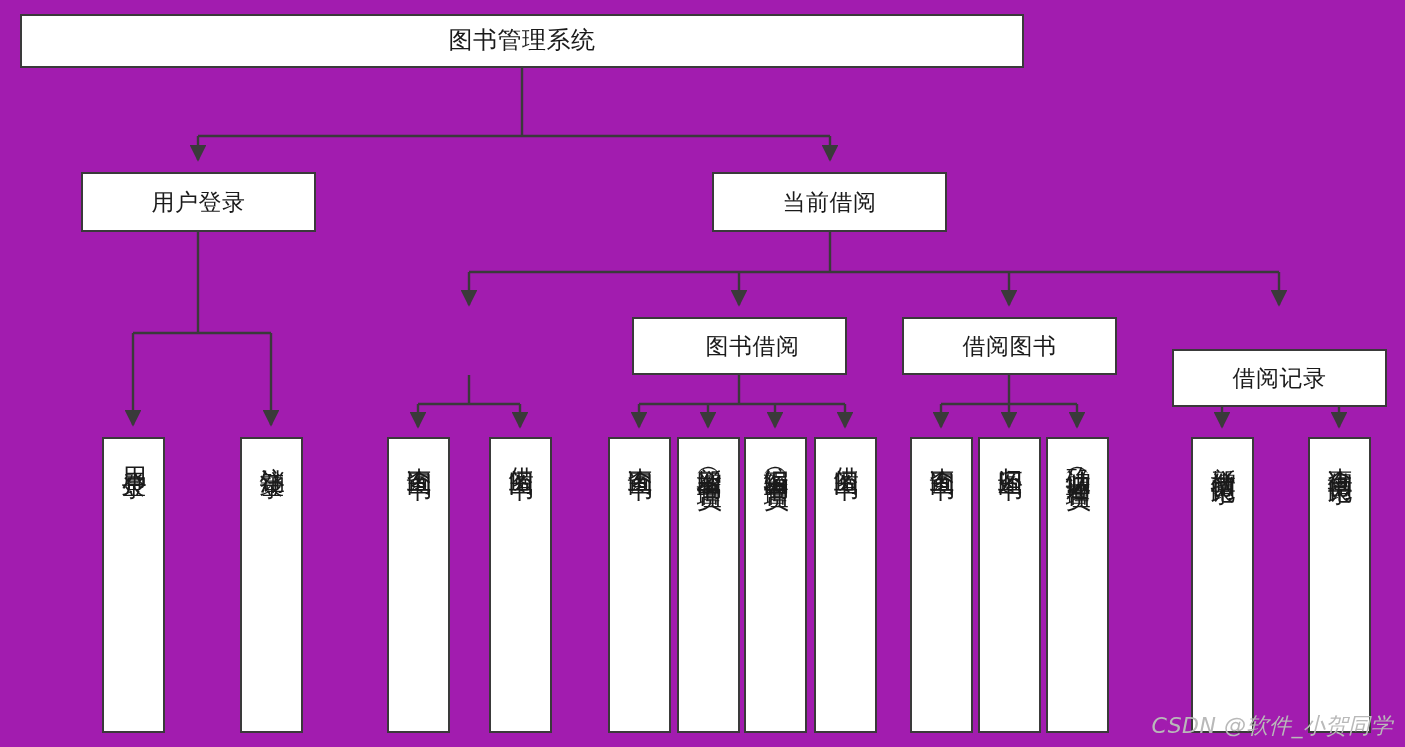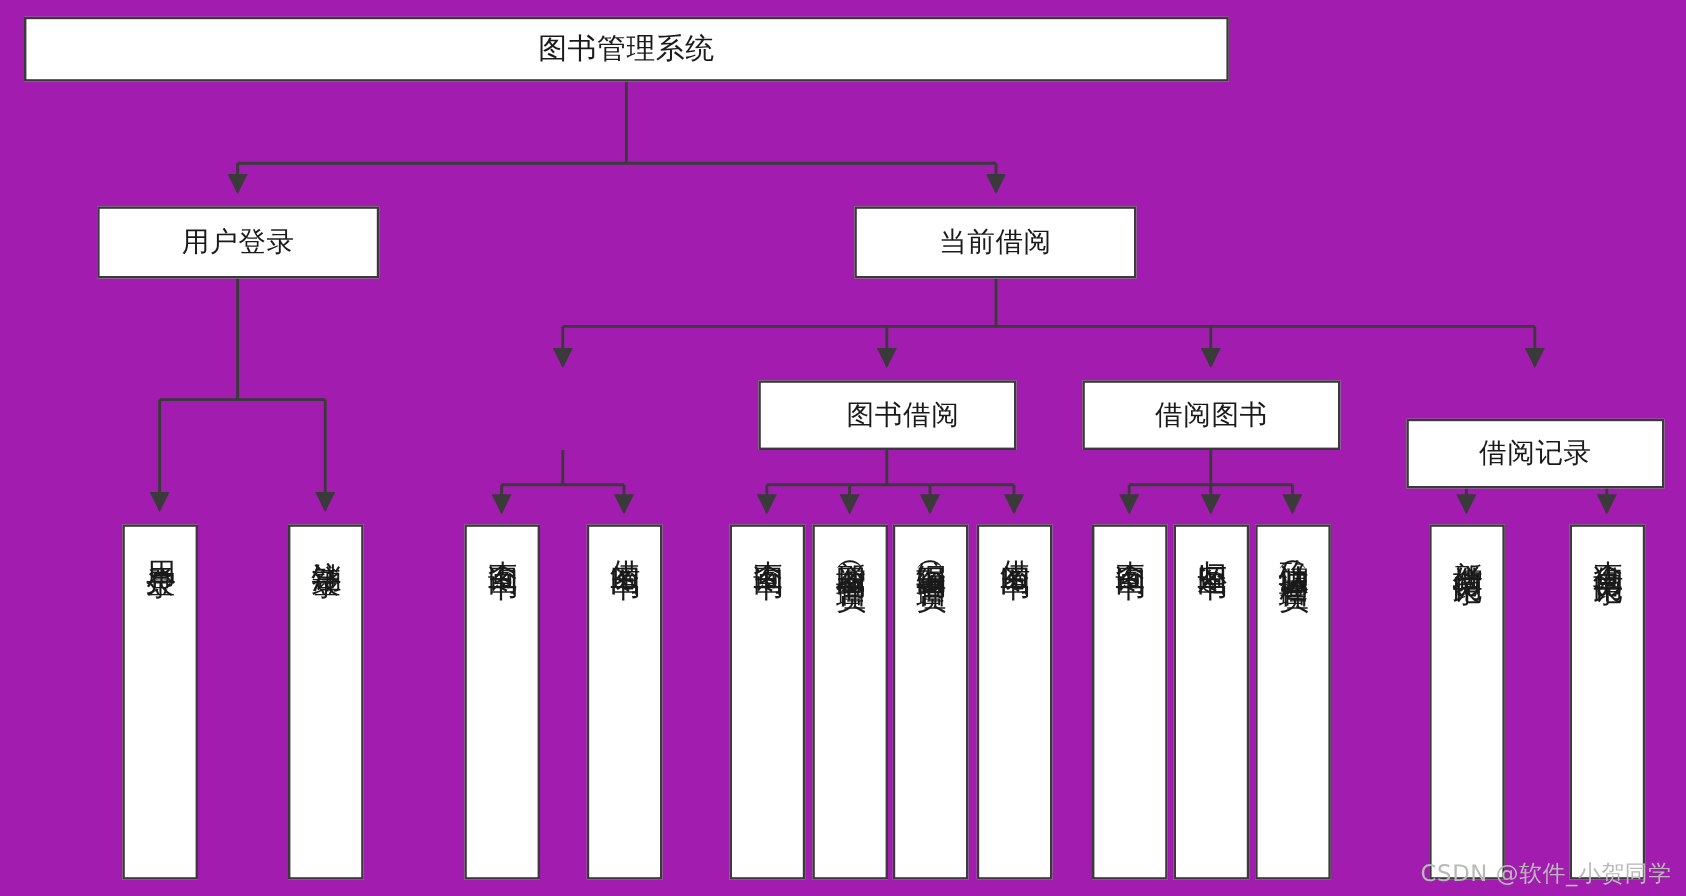--- a/index.html
+++ b/index.html
@@ -57,24 +57,25 @@
     letter-spacing: 3px;
     white-space: nowrap;
   }
   .node.root .label {
     font-size: 24px;
   }
   .watermark {
     position: absolute;
     right: 12px;
     bottom: 6px;
-    font-size: 19px;
+    font-size: 22px;
     color: #b9b9b9;
     letter-spacing: 0.5px;
     white-space: nowrap;
+    font-style: italic;
   }
 </style>
 </head>
 <body>
 
 <div id="diagram-root">
 
   <svg class="connectors" viewBox="0 0 1405 747">
     <defs>
       <marker id="arrow" viewBox="0 0 10 10" refX="9" refY="5" markerWidth="7" markerHeight="7" orient="auto-start-reverse">

